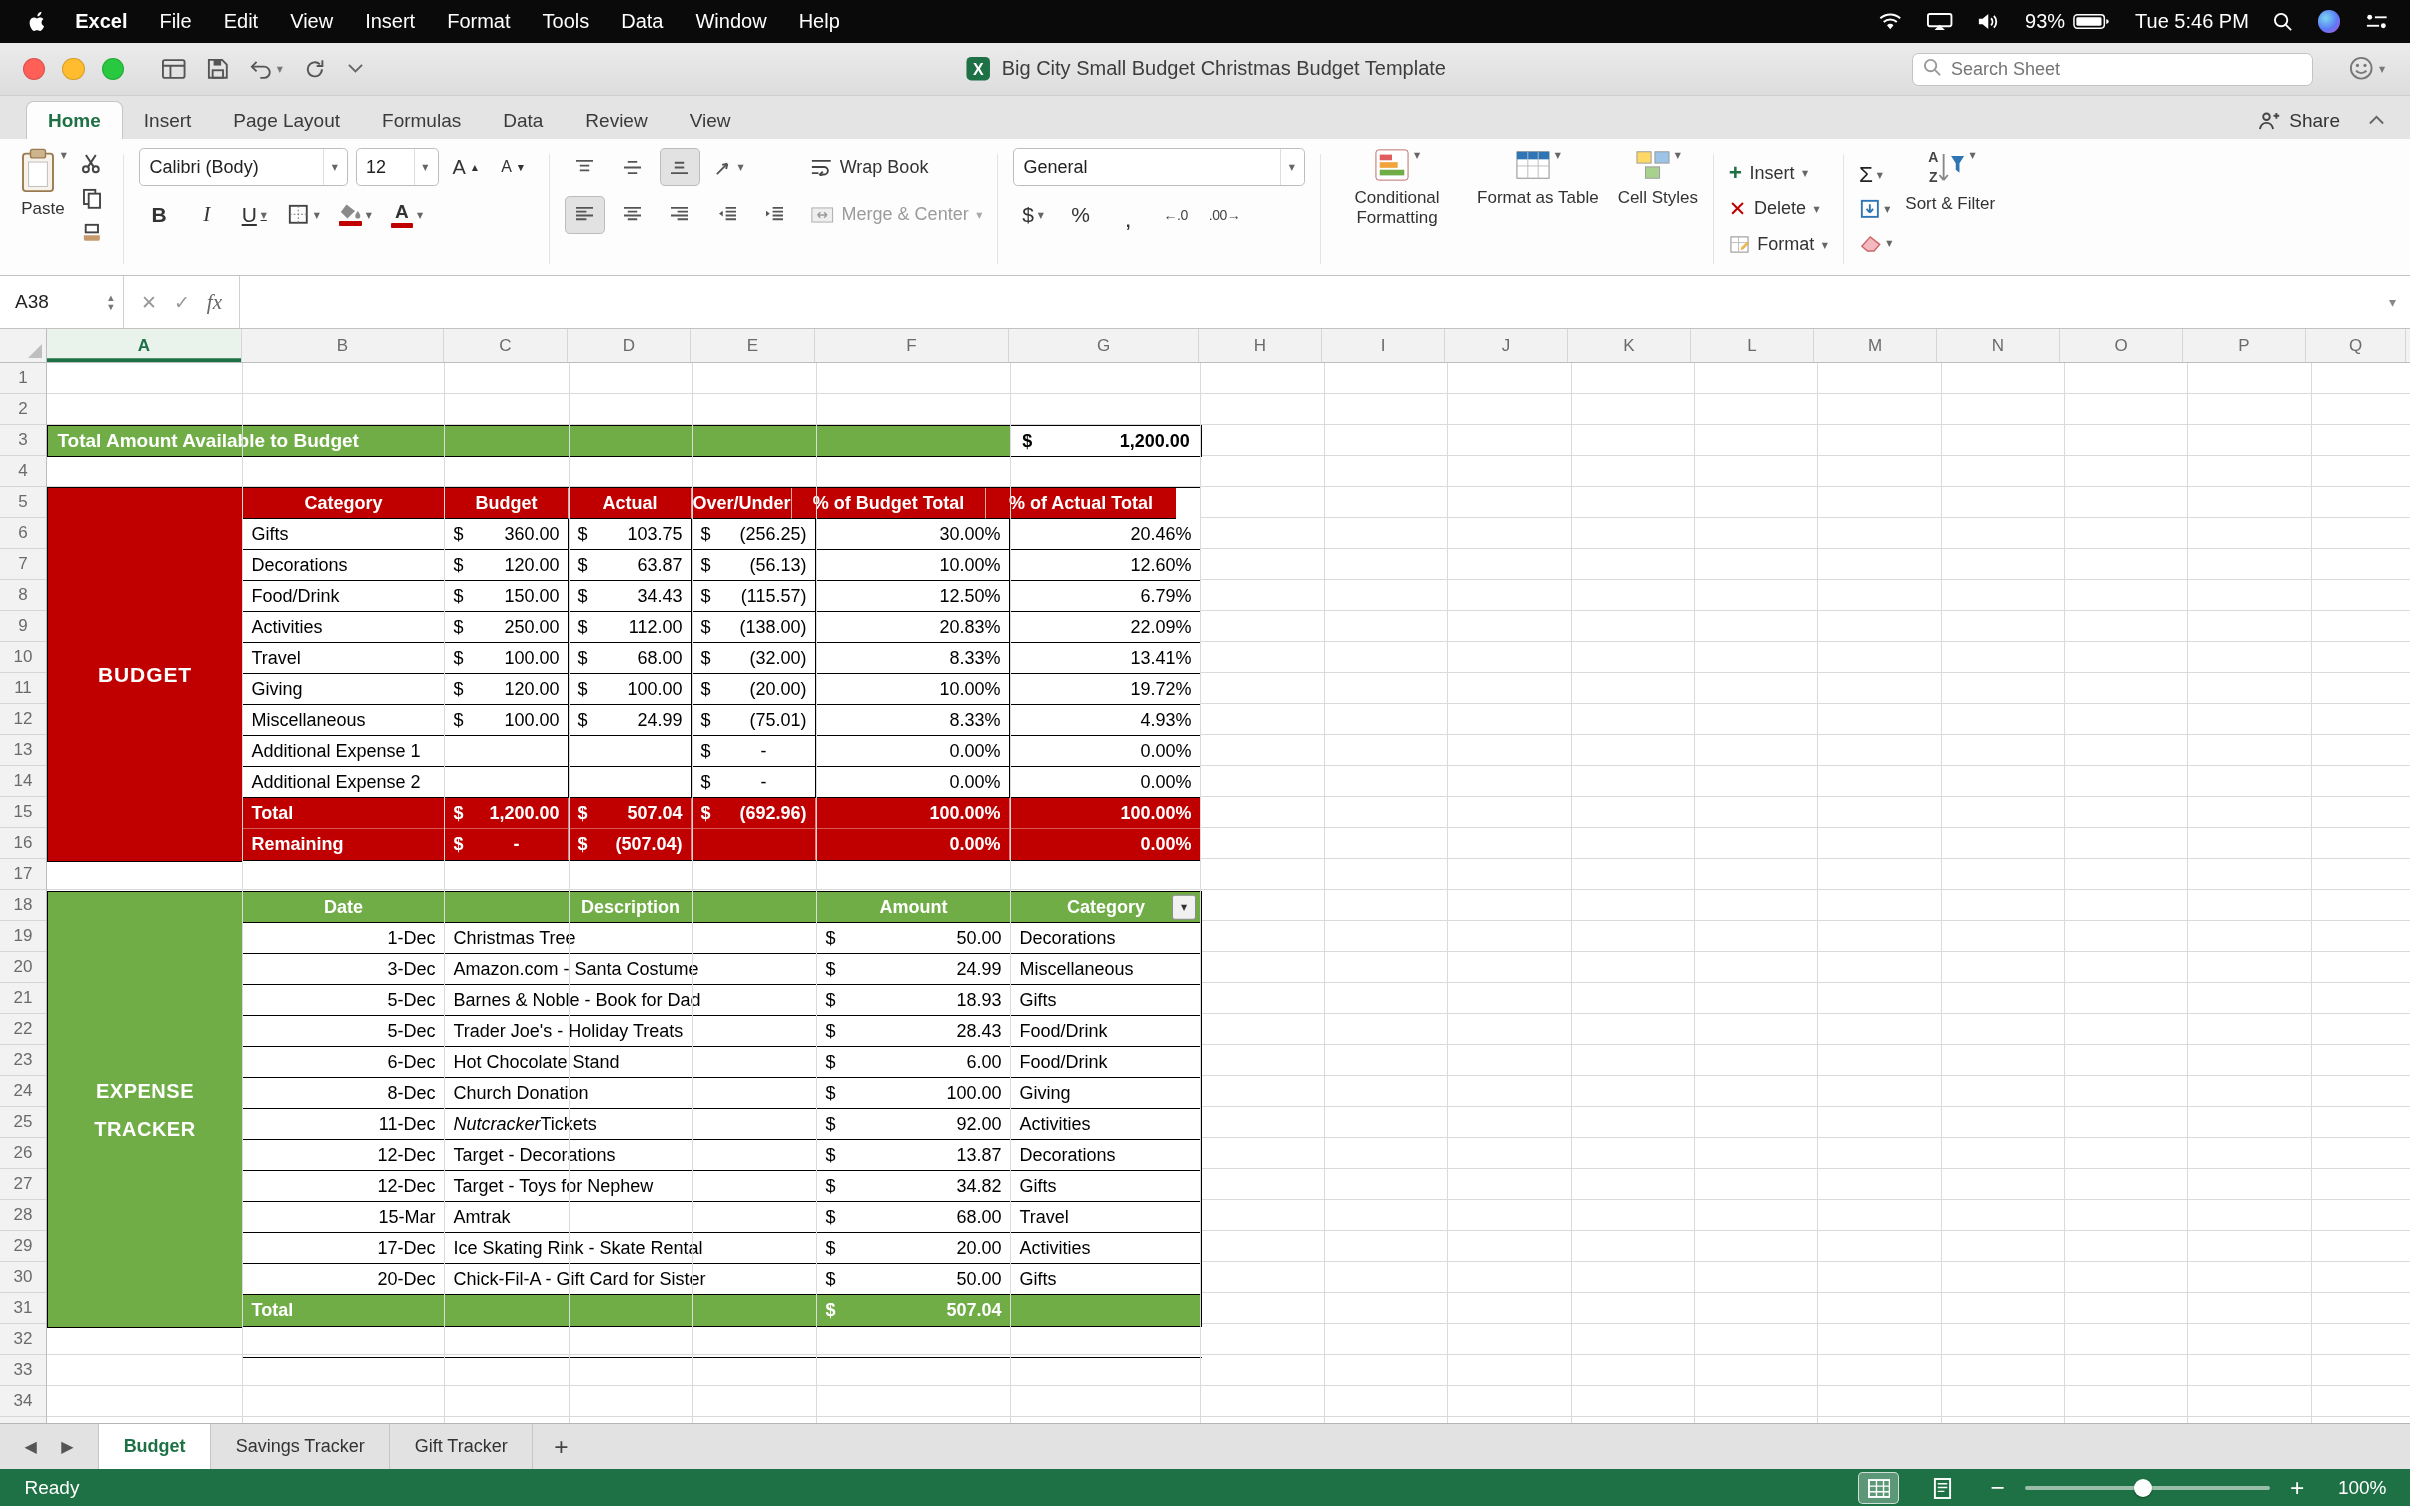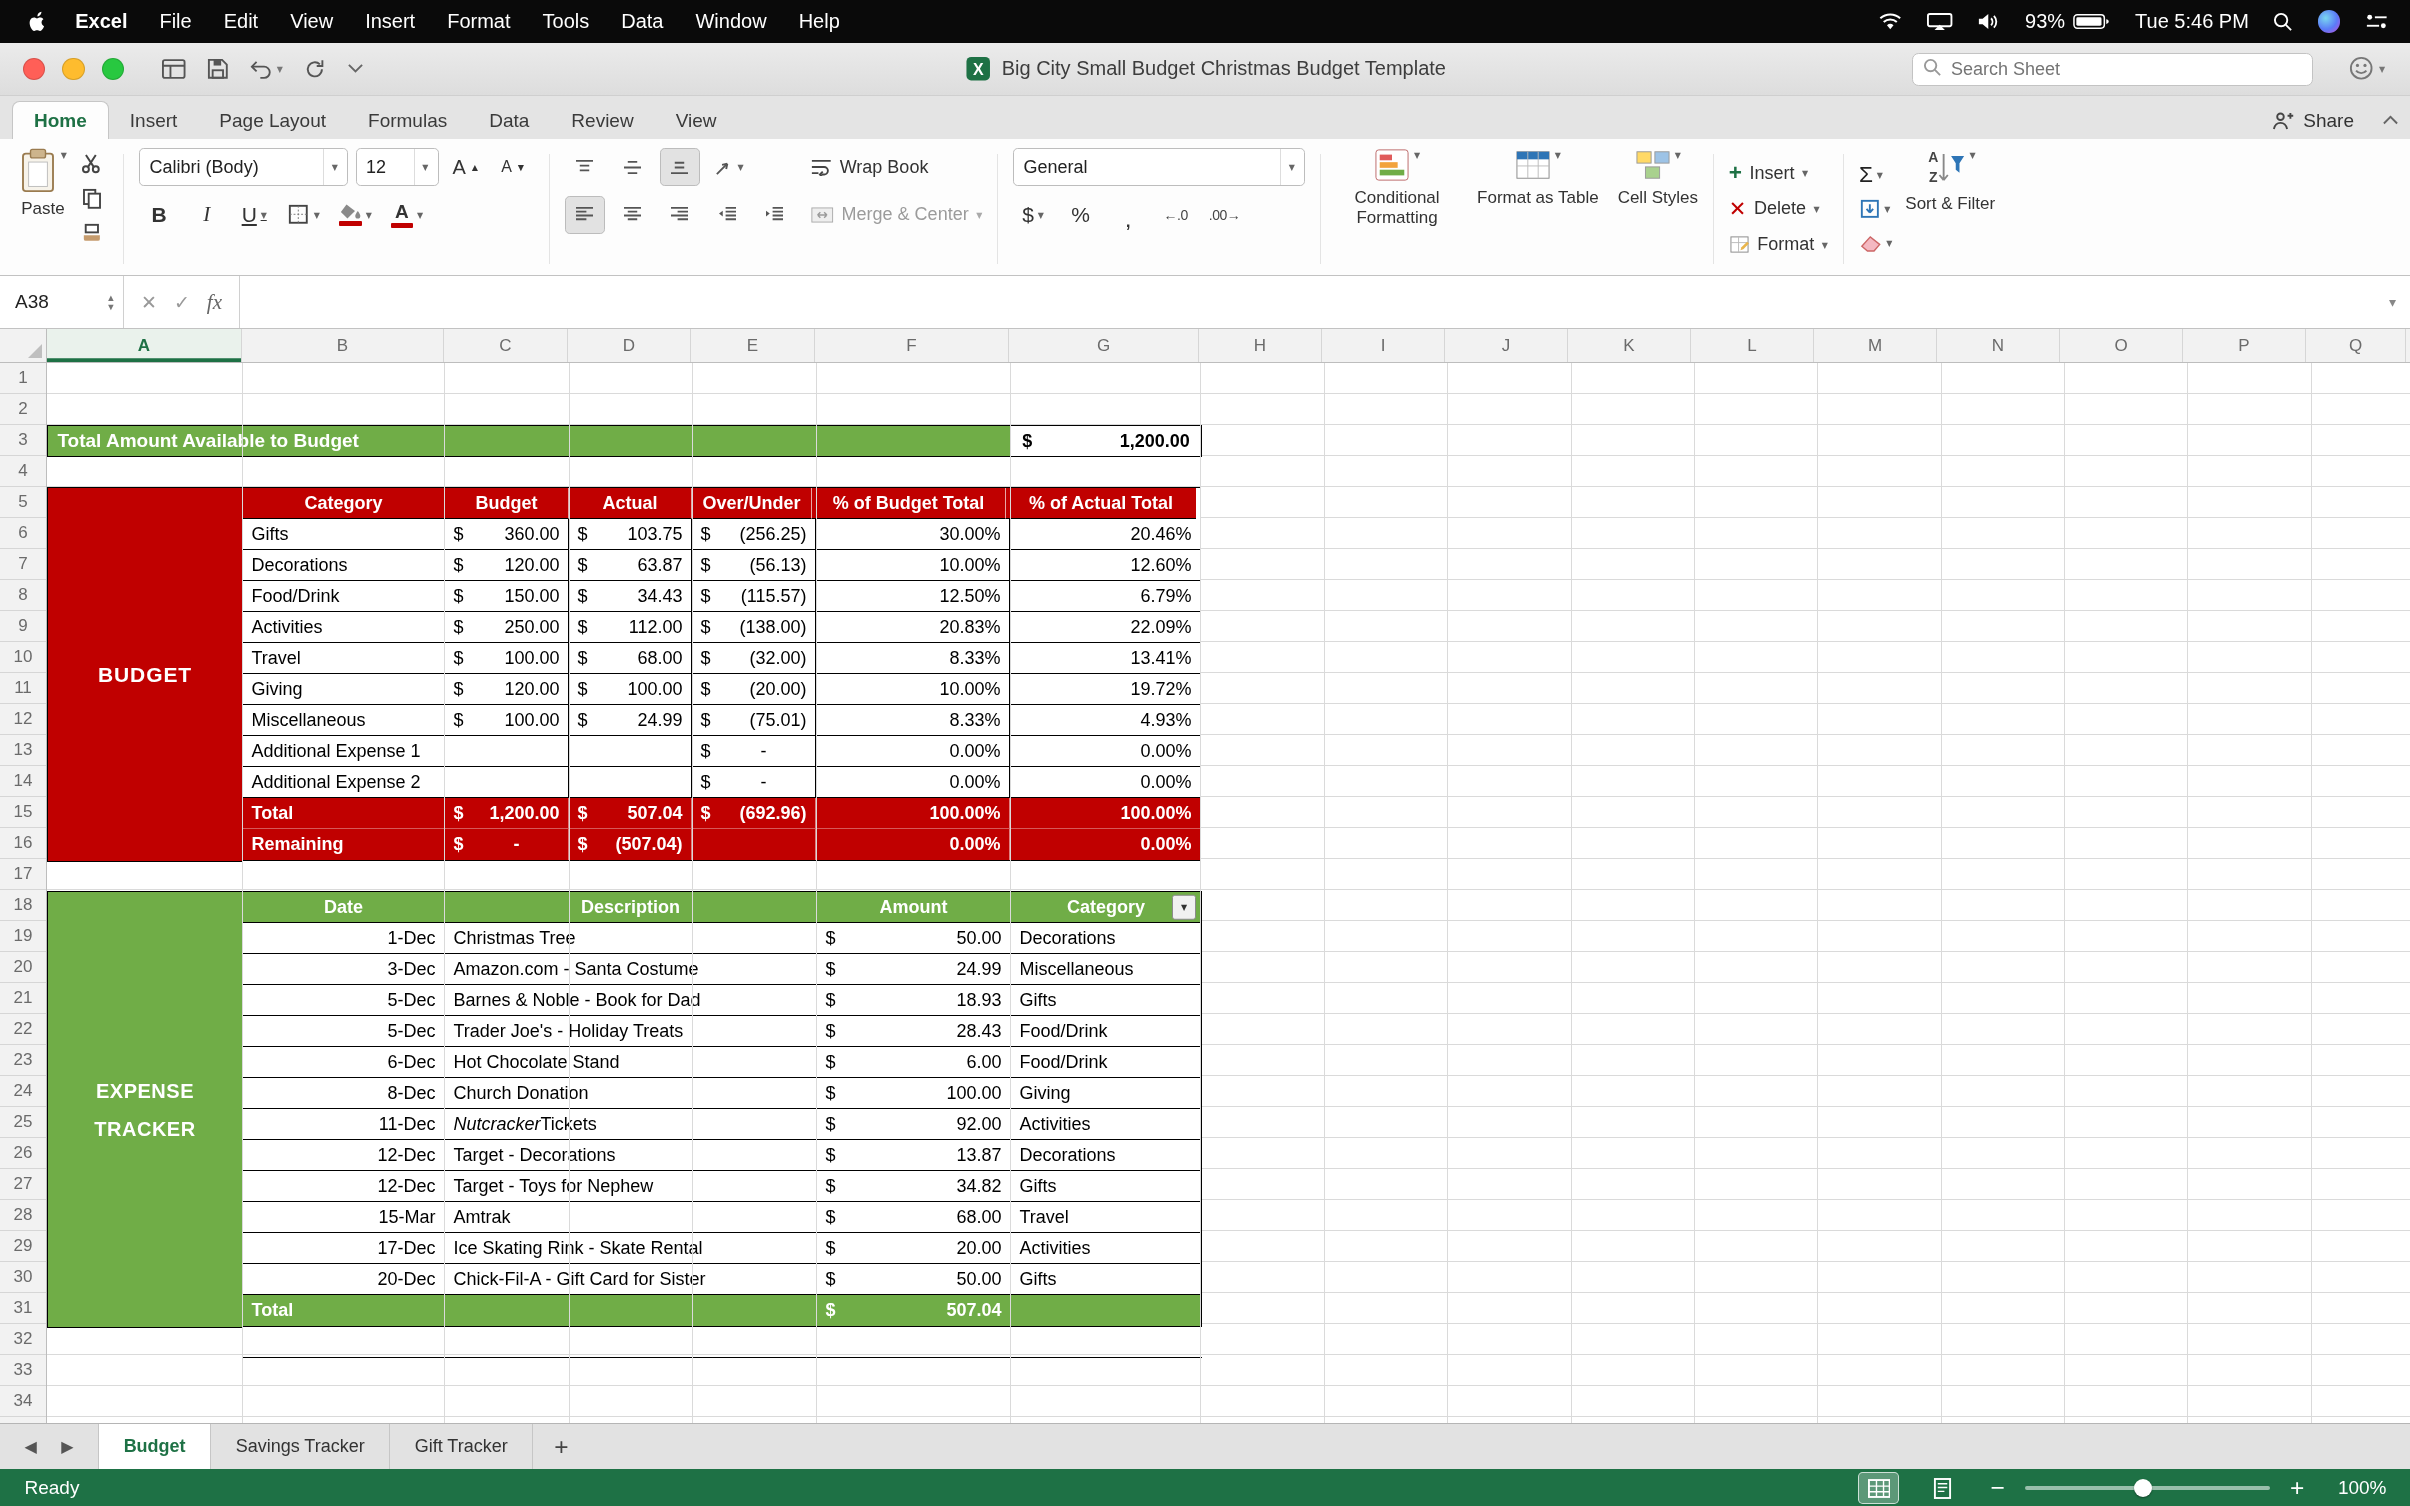--- a/index.html
+++ b/index.html
@@ -32,21 +32,21 @@
   .tb-title{position:absolute;left:50%;transform:translateX(-50%);display:flex;align-items:center;
     gap:11.3px;font-size:20px;color:#3d3d3d}
   .search-wrap{position:absolute;right:98px;display:flex;align-items:center}
   .search{width:401px;height:33px;border:0.9px solid #c3c3c3;border-radius:6.6px;background:#fff;
     font-size:18px;color:#555;padding:0 11.3px 0 38px;outline:none}
   .search-ico{position:absolute;left:11.3px}
   .smiley{position:absolute;right:26px;display:flex;align-items:center;gap:4.7px}
 
   
   .ribbon-tabs{height:43px;background:#e4e4e4;display:flex;align-items:flex-end;
-    padding:0 12px;flex:0 0 auto;position:relative}
+    padding:0 26px;flex:0 0 auto;position:relative}
   .rtab{font-size:19px;color:#3a3a3a;padding:7.5px 21px;border-radius:7.5px 7.5px 0 0;cursor:default}
   .rtab.active{background:#fdfdfd;color:#1E7145;font-weight:700;
     border:0.9px solid #c6c6c6;border-bottom:none}
   .rt-right{margin-left:auto;display:flex;align-items:center;gap:28px;padding-bottom:7.5px}
   .share-btn{display:flex;align-items:center;gap:9.4px;font-size:19px;color:#333}
   .collapse{color:#666;font-size:17px}
 
   
   .ribbon{height:137px;background:#fdfdfd;border-bottom:0.9px solid #c2c2c2;display:flex;
     align-items:stretch;padding:9.4px 19px 5.6px;gap:15px;flex:0 0 auto}
@@ -690,21 +690,21 @@
       <div class="overlay" id="avail-value">
         <span>$</span>
         <span>1,200.00</span>
       </div>
       <div class="sideblock" id="budget-side">BUDGET</div>
       <div class="otable" id="budget-table">
           <div class="trow">
             <div class="tcell hred" style="width: 202px;">Category</div>
             <div class="tcell hred" style="width: 124px;">Budget</div>
             <div class="tcell hred" style="width: 123px;">Actual</div>
-            <div class="tcell hred" style="width: 120px;">Over/Under</div>
+            <div class="tcell hred" style="width: 100px;">Over/Under</div>
             <div class="tcell hred" style="width: 194px;">% of Budget Total</div>
             <div class="tcell hred" style="width: 190px;">% of Actual Total</div>
           </div>
           <div class="trow">
             <div class="tcell txt" style="width: 202px;">Gifts</div>
             <div class="tcell money" style="width: 124px;">
               <span class="cur">$</span>
               <span class="amt">360.00</span>
             </div>
             <div class="tcell money" style="width: 123px;">

